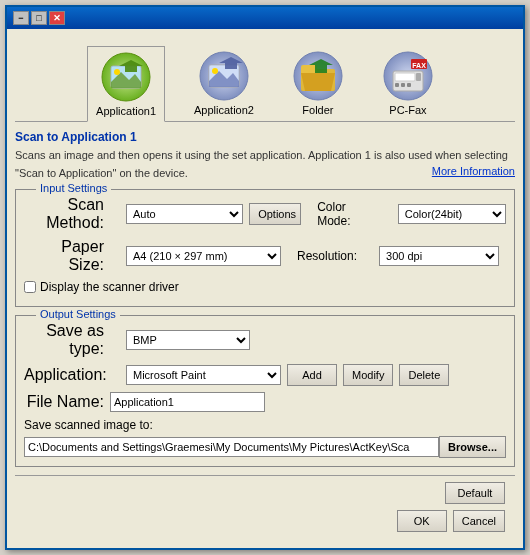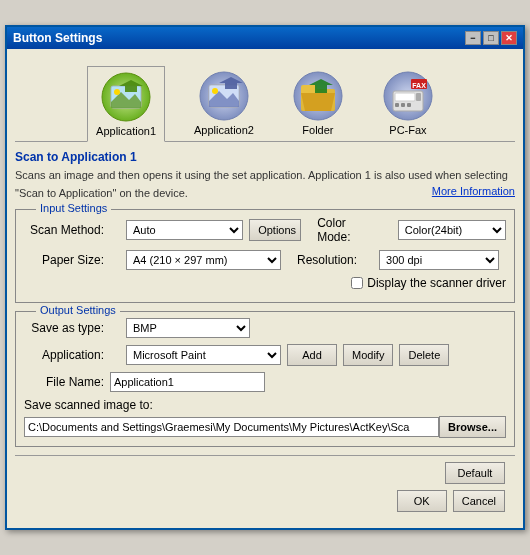--- a/index.html
+++ b/index.html
@@ -151,21 +151,21 @@
     .form-row {
       display: flex;
       align-items: center;
       margin-bottom: 6px;
       gap: 6px;
     }
 
     .form-label {
       width: 80px;
       text-align: right;
-      font-size: 12px;
+      font-size: 16px;
       flex-shrink: 0;
     }
 
     .form-select {
       height: 20px;
       font-size: 11px;
       border: 1px solid #888;
       background: white;
       padding: 0 2px;
       margin-left: 16px;
@@ -189,21 +189,20 @@
     }
 
     .options-btn { min-width: 50px; }
 
     .checkbox-row {
       display: flex;
       align-items: center;
       gap: 4px;
       margin-top: 2px;
       margin-bottom: 4px;
-      justify-content: flex-end;
     }
 
     .checkbox-row input[type="checkbox"] {
       width: 12px;
       height: 12px;
     }
 
     .text-input {
       height: 20px;
       font-size: 11px;
@@ -241,21 +240,20 @@
       gap: 6px;
       align-items: center;
     }
   </style>
 </head>
 <body>
 
 <div class="window">
 
   <div class="title-bar">
-    <span class="title-bar-text">Button Settings</span>
     <div class="title-bar-buttons">
       <div class="title-btn">−</div>
       <div class="title-btn">□</div>
       <div class="title-btn close-btn">✕</div>
     </div>
   </div>
 
   <div class="content">
 
     <div class="tab-row">

